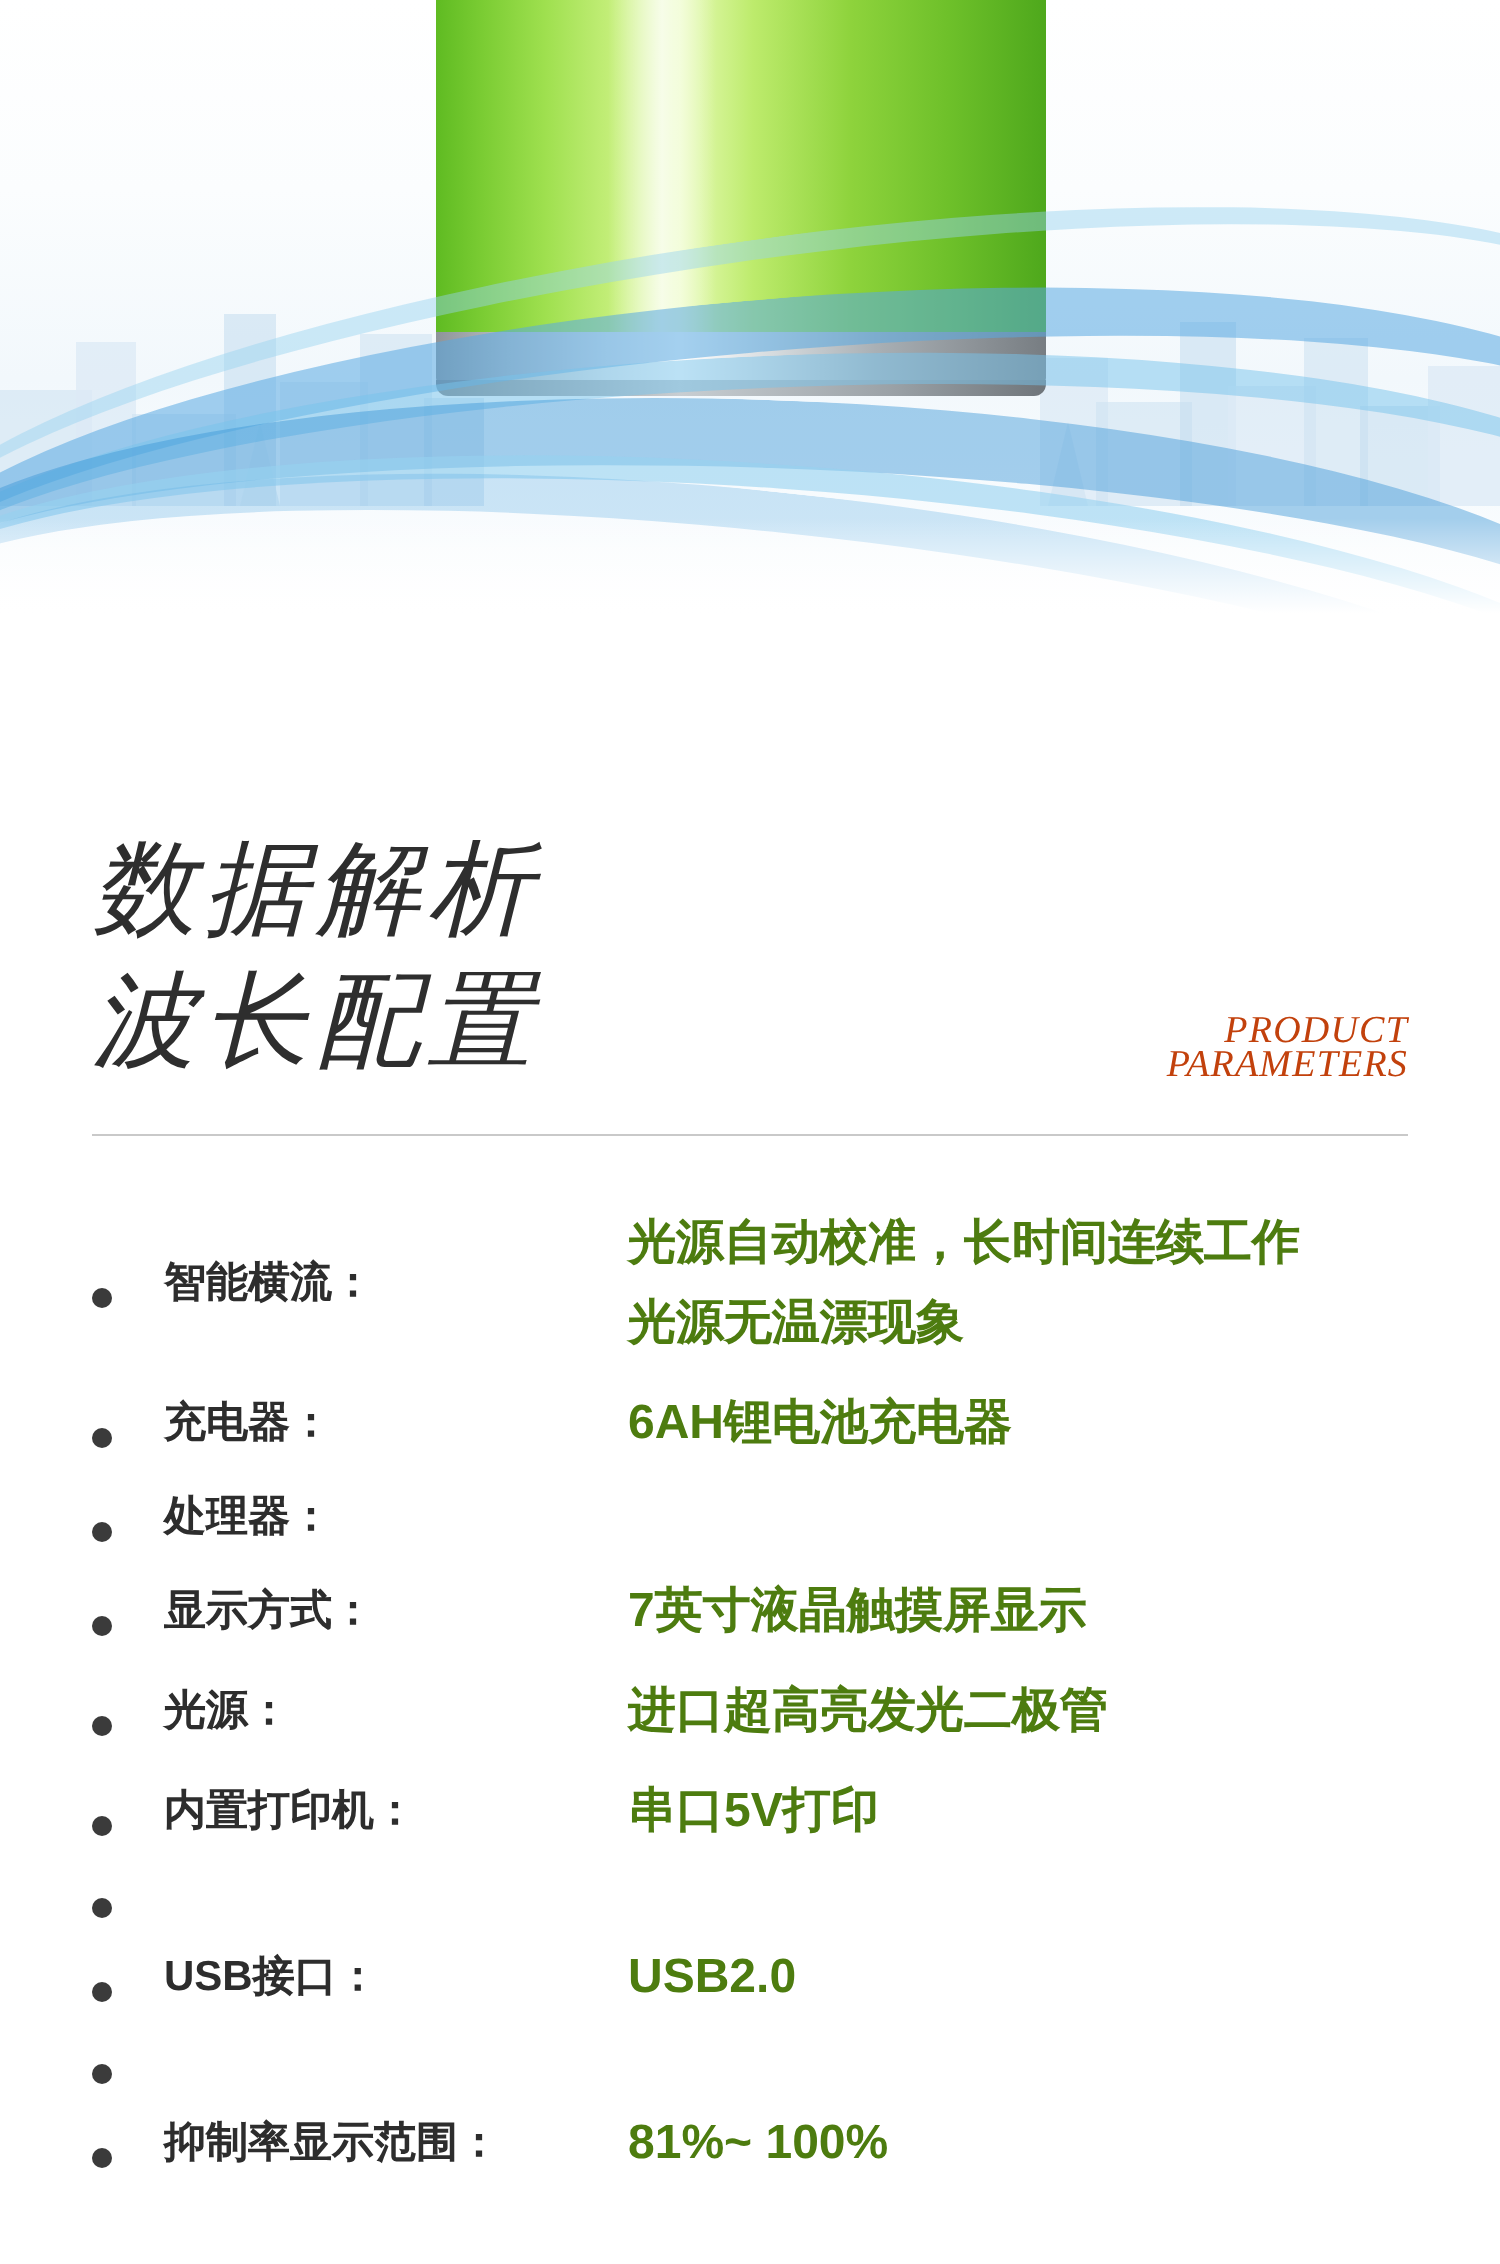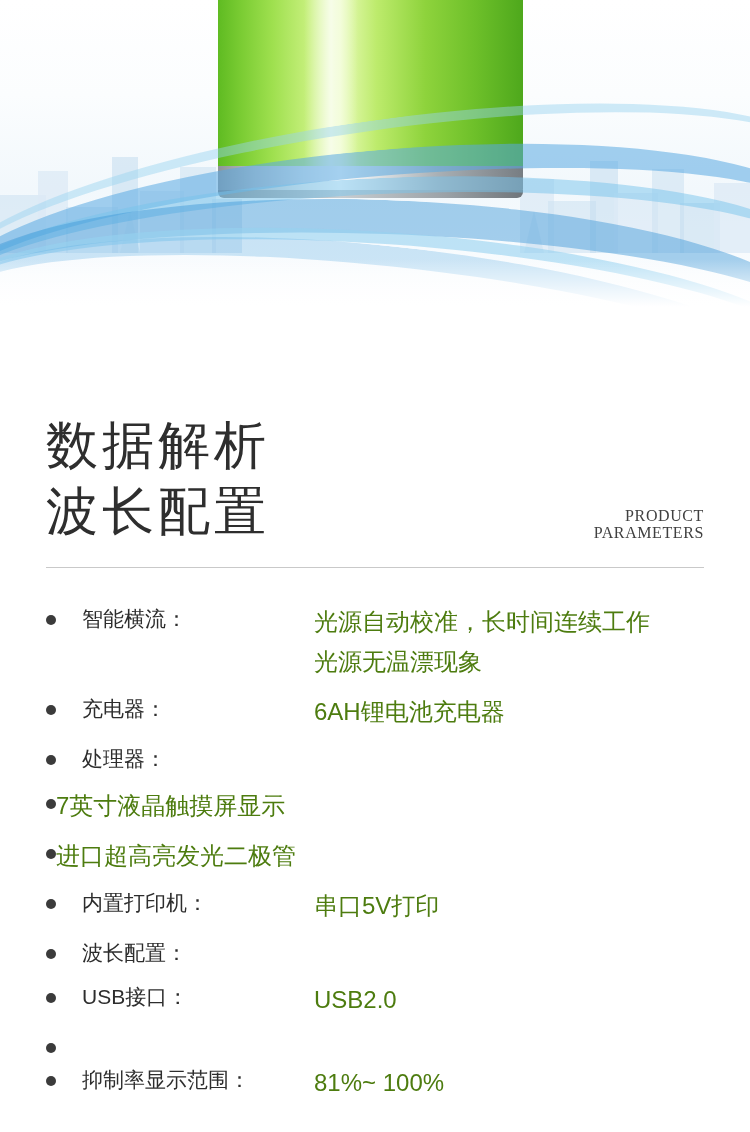--- a/index.html
+++ b/index.html
@@ -148,54 +148,56 @@
   }
 
   
   .content {
     position: relative;
     padding: 0 46px;
   }
   .title-block {
     padding-top: 98px;
     position: relative;
+    font-style: italic;
   }
   .title-line {
     font-family: "Liberation Serif", serif;
     font-size: 52px;
     line-height: 66px;
     color: #2e2e2e;
     letter-spacing: 4px;
     font-weight: 400;
   }
   .sub-en {
     position: absolute;
     right: 0;
     bottom: 4px;
     text-align: right;
-    color: #404040;
-    font-size: 16px;
+    color: #c2410c;
+    font-size: 19px;
     line-height: 17px;
     letter-spacing: .6px;
     font-family: "Liberation Serif", serif;
   }
   .divider {
     margin-top: 22px;
     height: 1px;
     background: #c9c9c9;
     width: 658px;
   }
 
   .spec-list {
     margin-top: 34px;
   }
   .spec-row {
     display: flex;
-    align-items: flex-start;
+    align-items: center;
     margin-bottom: 10px;
+    font-weight: bold;
   }
   .bullet {
     width: 10px;
     height: 10px;
     border-radius: 50%;
     background: #3b3b3b;
     margin-top: 13px;
     flex: 0 0 auto;
   }
   .spec-label {
@@ -289,37 +291,38 @@
         <div class="spec-value">6AH锂电池充电器</div>
       </div>
 
       <div class="spec-row">
         <div class="bullet"></div>
         <div class="spec-label">处理器：</div>
       </div>
 
       <div class="spec-row">
         <div class="bullet"></div>
+        <div class="spec-label">显示方式：</div>
         <div class="spec-value">7英寸液晶触摸屏显示</div>
       </div>
 
       <div class="spec-row">
         <div class="bullet"></div>
+        <div class="spec-label">光源：</div>
         <div class="spec-value">进口超高亮发光二极管</div>
       </div>
 
       <div class="spec-row">
         <div class="bullet"></div>
         <div class="spec-label">内置打印机：</div>
         <div class="spec-value">串口5V打印</div>
       </div>
 
       <div class="spec-row">
         <div class="bullet"></div>
-        <div class="spec-label">波长配置：</div>
       </div>
 
       <div class="spec-row">
         <div class="bullet"></div>
         <div class="spec-label">USB接口：</div>
         <div class="spec-value">USB2.0</div>
       </div>
 
       <div class="spec-row">
         <div class="bullet"></div>

